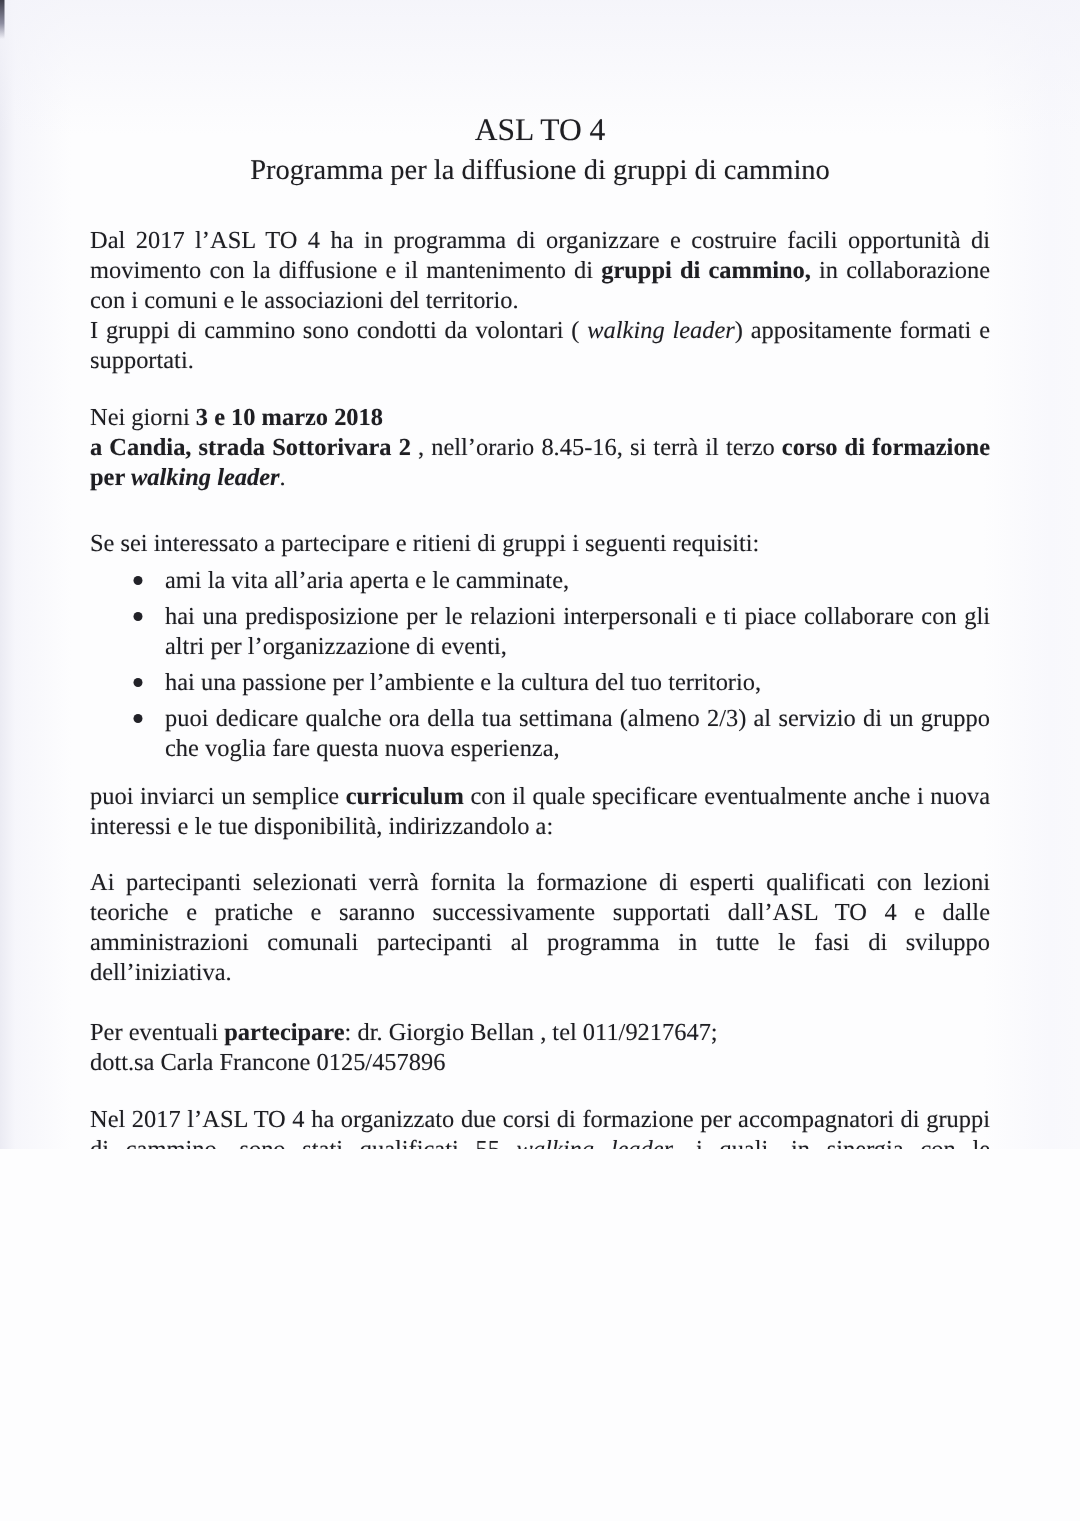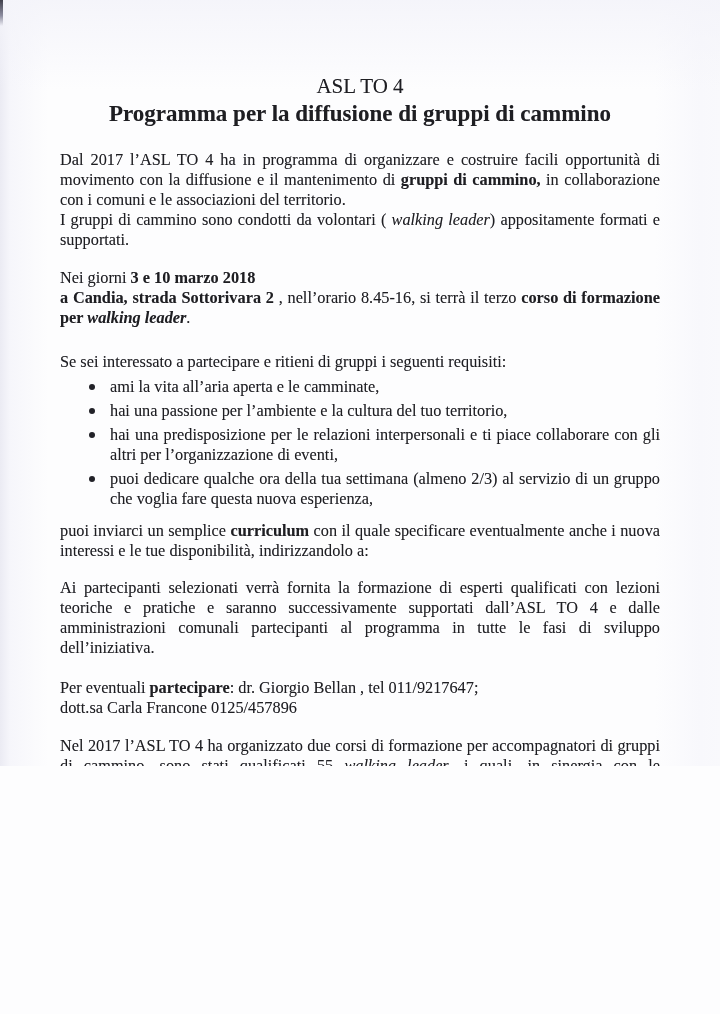--- a/index.html
+++ b/index.html
@@ -47,23 +47,23 @@
     text-shadow: 0 0 0.6px rgba(30,30,40,0.35);
   }
   .doc-title {
     text-align: center;
     font-size: 21px;
     line-height: 26px;
     font-weight: 400;
   }
   .doc-subtitle {
     text-align: center;
-    font-size: 23px;
+    font-size: 19px;
     line-height: 30px;
-    font-weight: 700;
+    font-weight: 400;
   }
   p { margin: 0; }
   .j { text-align: justify; }
   .p-intro      { margin-top: 21px; }
   .p-course     { margin-top: 18px; }
   .p-req        { margin-top: 24px; }
   ul.bullets    { margin: 5px 0 0 28px; padding: 0; list-style: none; }
   ul.bullets li { position: relative; padding-left: 22px; text-align: justify; }
   ul.bullets li + li { margin-top: 4px; }
   .bullet-dot {
@@ -103,22 +103,22 @@
     <div class="doc-subtitle">Programma per la diffusione di gruppi di cammino</div>
 
     <p class="p-intro j"><span>Dal 2017 l’ASL TO 4 ha in programma di organizzare e costruire facili opportunità di movimento con la diffusione e il mantenimento di </span><b>gruppi di cammino,</b><span> in collaborazione con i comuni e le associazioni del territorio.</span><br><span>I gruppi di cammino sono condotti da volontari ( </span><i>walking leader</i><span>) appositamente formati e supportati.</span></p>
 
     <p class="p-course j"><span>Nei giorni </span><b>3 e 10 marzo 2018</b><br><b>a Candia, strada Sottorivara 2</b><span> , nell’orario 8.45-16, si terrà il terzo </span><b>corso di formazione per </b><span class="bi">walking leader</span><span>.</span></p>
 
     <p class="p-req">Se sei interessato a partecipare e ritieni di gruppi i seguenti requisiti:</p>
 
     <ul class="bullets">
       <li><span class="bullet-dot"></span><span>ami la vita all’aria aperta e le camminate,</span></li>
+      <li><span class="bullet-dot"></span><span>hai una predisposizione per le relazioni interpersonali e ti piace collaborare con gli altri per l’organizzazione di eventi,</span></li>
       <li><span class="bullet-dot"></span><span>hai una passione per l’ambiente e la cultura del tuo territorio,</span></li>
-      <li><span class="bullet-dot"></span><span>hai una predisposizione per le relazioni interpersonali e ti piace collaborare con gli altri per l’organizzazione di eventi,</span></li>
       <li><span class="bullet-dot"></span><span>puoi dedicare qualche ora della tua settimana (almeno 2/3) al servizio di un gruppo che voglia fare questa nuova esperienza,</span></li>
     </ul>
 
     <p class="p-curriculum j"><span>puoi inviarci un semplice </span><b>curriculum</b><span> con il quale specificare eventualmente anche i nuova interessi e le tue disponibilità, indirizzandolo a:</span></p>
 
 
     <p class="p-formazione j">Ai partecipanti selezionati verrà fornita la formazione di esperti qualificati con lezioni teoriche e pratiche e saranno successivamente supportati dall’ASL TO 4 e dalle amministrazioni comunali partecipanti al programma in tutte le fasi di sviluppo dell’iniziativa.</p>
 
     <p class="p-contatti"><span>Per eventuali </span><b>partecipare</b><span>: dr. Giorgio Bellan , tel 011/9217647;</span><br><span>dott.sa Carla Francone 0125/457896</span></p>
 

